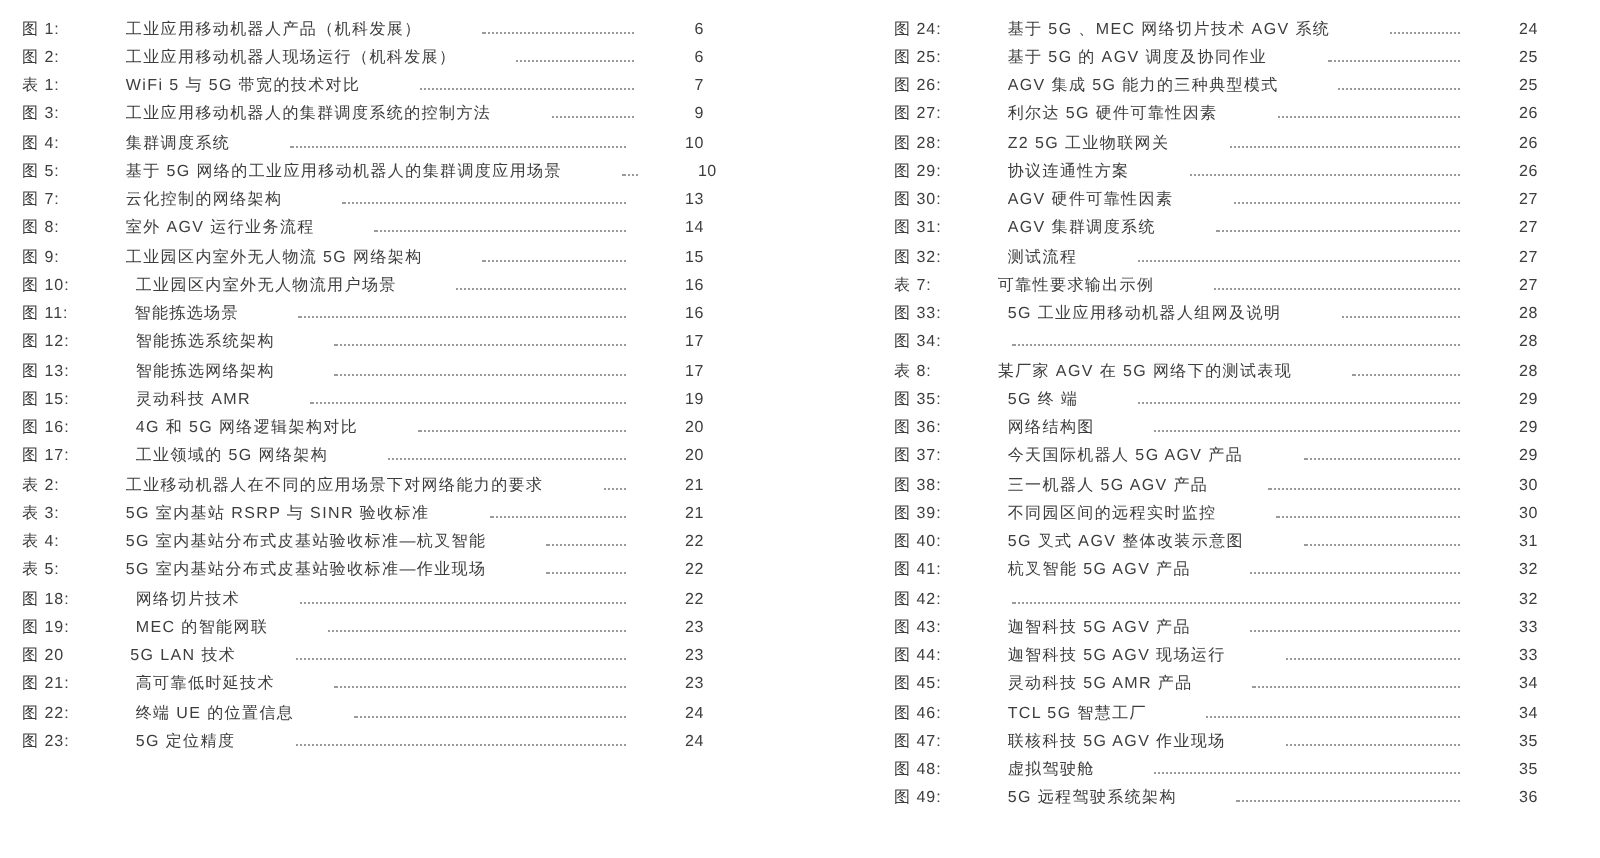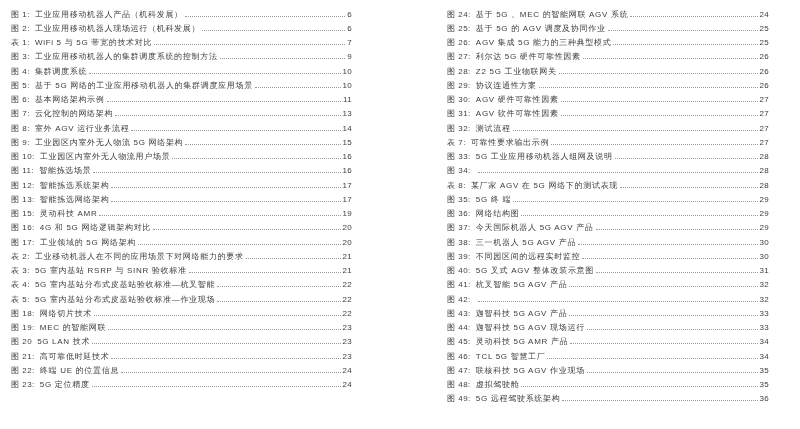--- a/index.html
+++ b/index.html
@@ -21,20 +21,21 @@
   }
   .col-left{left:11px;width:341px;}
   .col-right{left:447px;width:322px;}
   .row{
     display:flex;
     align-items:center;
     height:14.25px;
     font-size:8px;
     color:var(--text);
     white-space:nowrap;
+    gap:28px;
   }
   .label{
     margin-right:5px;
     letter-spacing:0.5px;
     flex:none;
   }
   .title{
     letter-spacing:0.7px;
     flex:none;
   }
@@ -91,26 +92,20 @@
     <span class="page">10</span>
   </div>
 
   <div class="row">
     <span class="label">图 5:</span>
     <span class="title">基于 5G 网络的工业应用移动机器人的集群调度应用场景</span>
     <span class="dots"></span>
     <span class="page">10</span>
   </div>
 
-  <div class="row">
-    <span class="label">图 6:</span>
-    <span class="title">基本网络架构示例</span>
-    <span class="dots"></span>
-    <span class="page">11</span>
-  </div>
 
   <div class="row">
     <span class="label">图 7:</span>
     <span class="title">云化控制的网络架构</span>
     <span class="dots"></span>
     <span class="page">13</span>
   </div>
 
   <div class="row">
     <span class="label">图 8:</span>
@@ -242,21 +237,21 @@
   <div class="row">
     <span class="label">图 23:</span>
     <span class="title">5G 定位精度</span>
     <span class="dots"></span>
     <span class="page">24</span>
   </div>
 </div>
 <div class="toc-col col-right">
   <div class="row">
     <span class="label">图 24:</span>
-    <span class="title">基于 5G 、MEC 的智能网联 AGV 系统</span>
+    <span class="title">基于 5G 、MEC 网络切片技术 AGV 系统</span>
     <span class="dots"></span>
     <span class="page">24</span>
   </div>
 
   <div class="row">
     <span class="label">图 25:</span>
     <span class="title">基于 5G 的 AGV 调度及协同作业</span>
     <span class="dots"></span>
     <span class="page">25</span>
   </div>
@@ -291,21 +286,21 @@
 
   <div class="row">
     <span class="label">图 30:</span>
     <span class="title">AGV 硬件可靠性因素</span>
     <span class="dots"></span>
     <span class="page">27</span>
   </div>
 
   <div class="row">
     <span class="label">图 31:</span>
-    <span class="title">AGV 软件可靠性因素</span>
+    <span class="title">AGV 集群调度系统</span>
     <span class="dots"></span>
     <span class="page">27</span>
   </div>
 
   <div class="row">
     <span class="label">图 32:</span>
     <span class="title">测试流程</span>
     <span class="dots"></span>
     <span class="page">27</span>
   </div>

